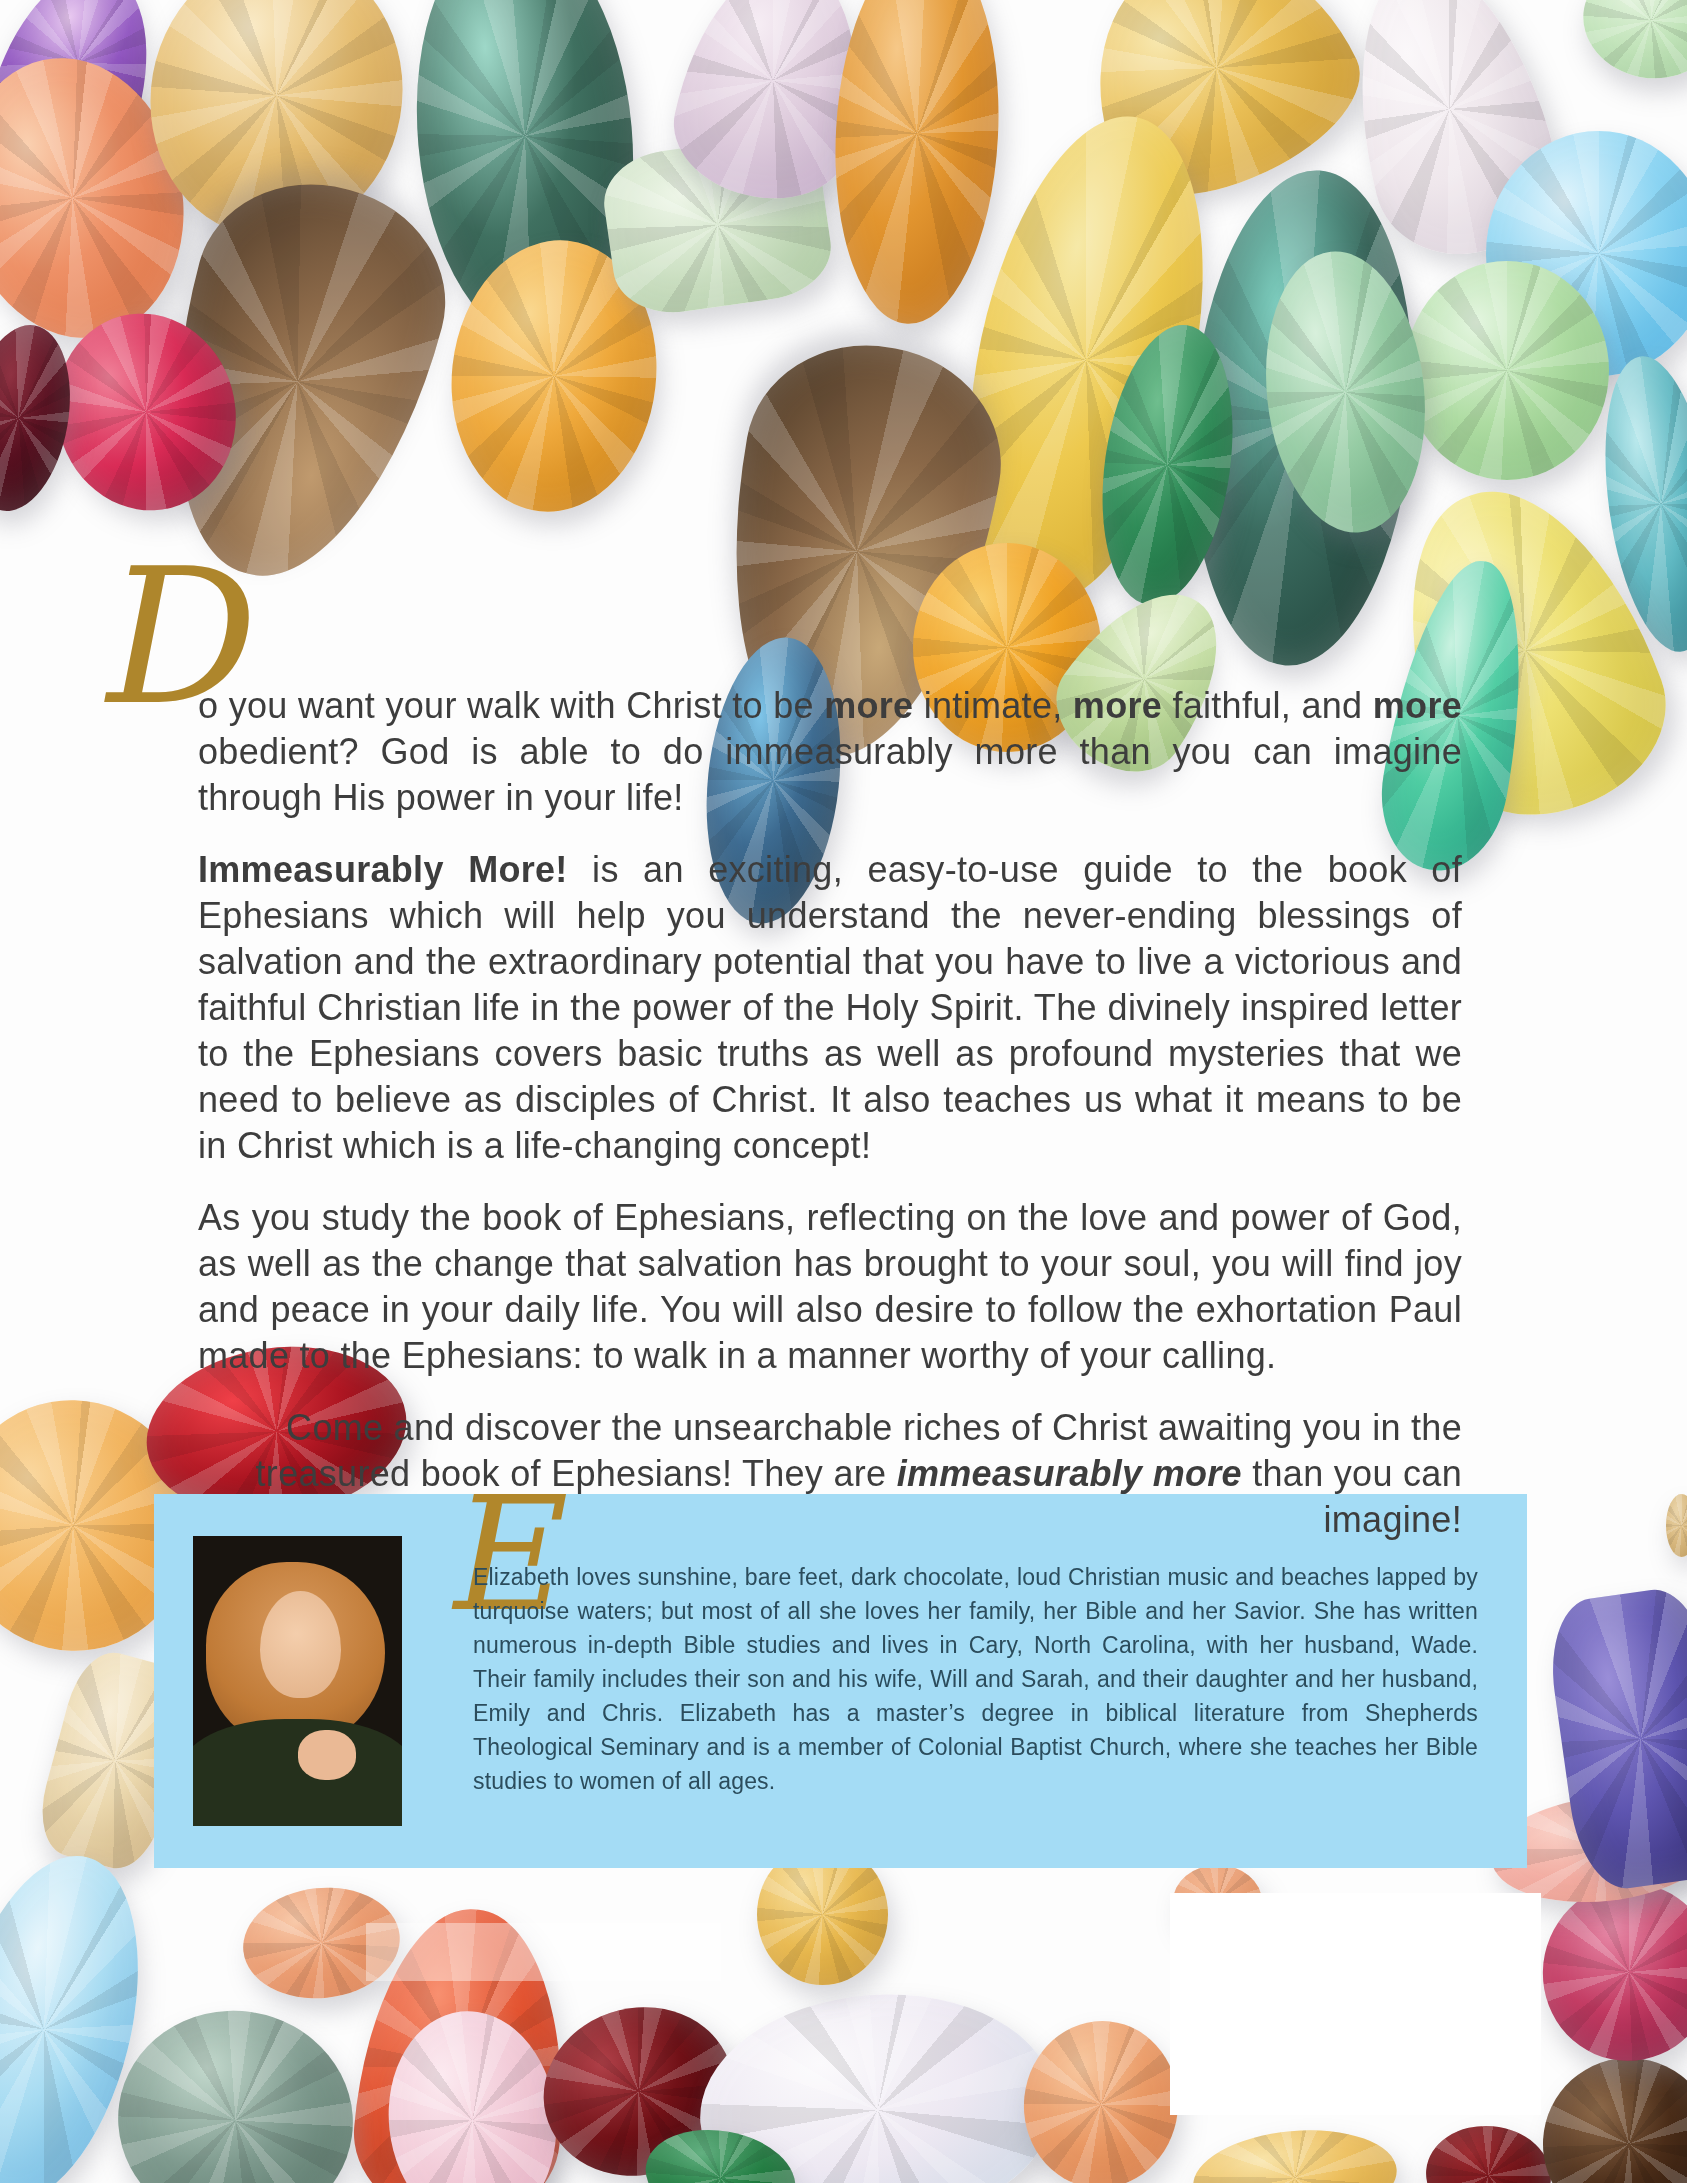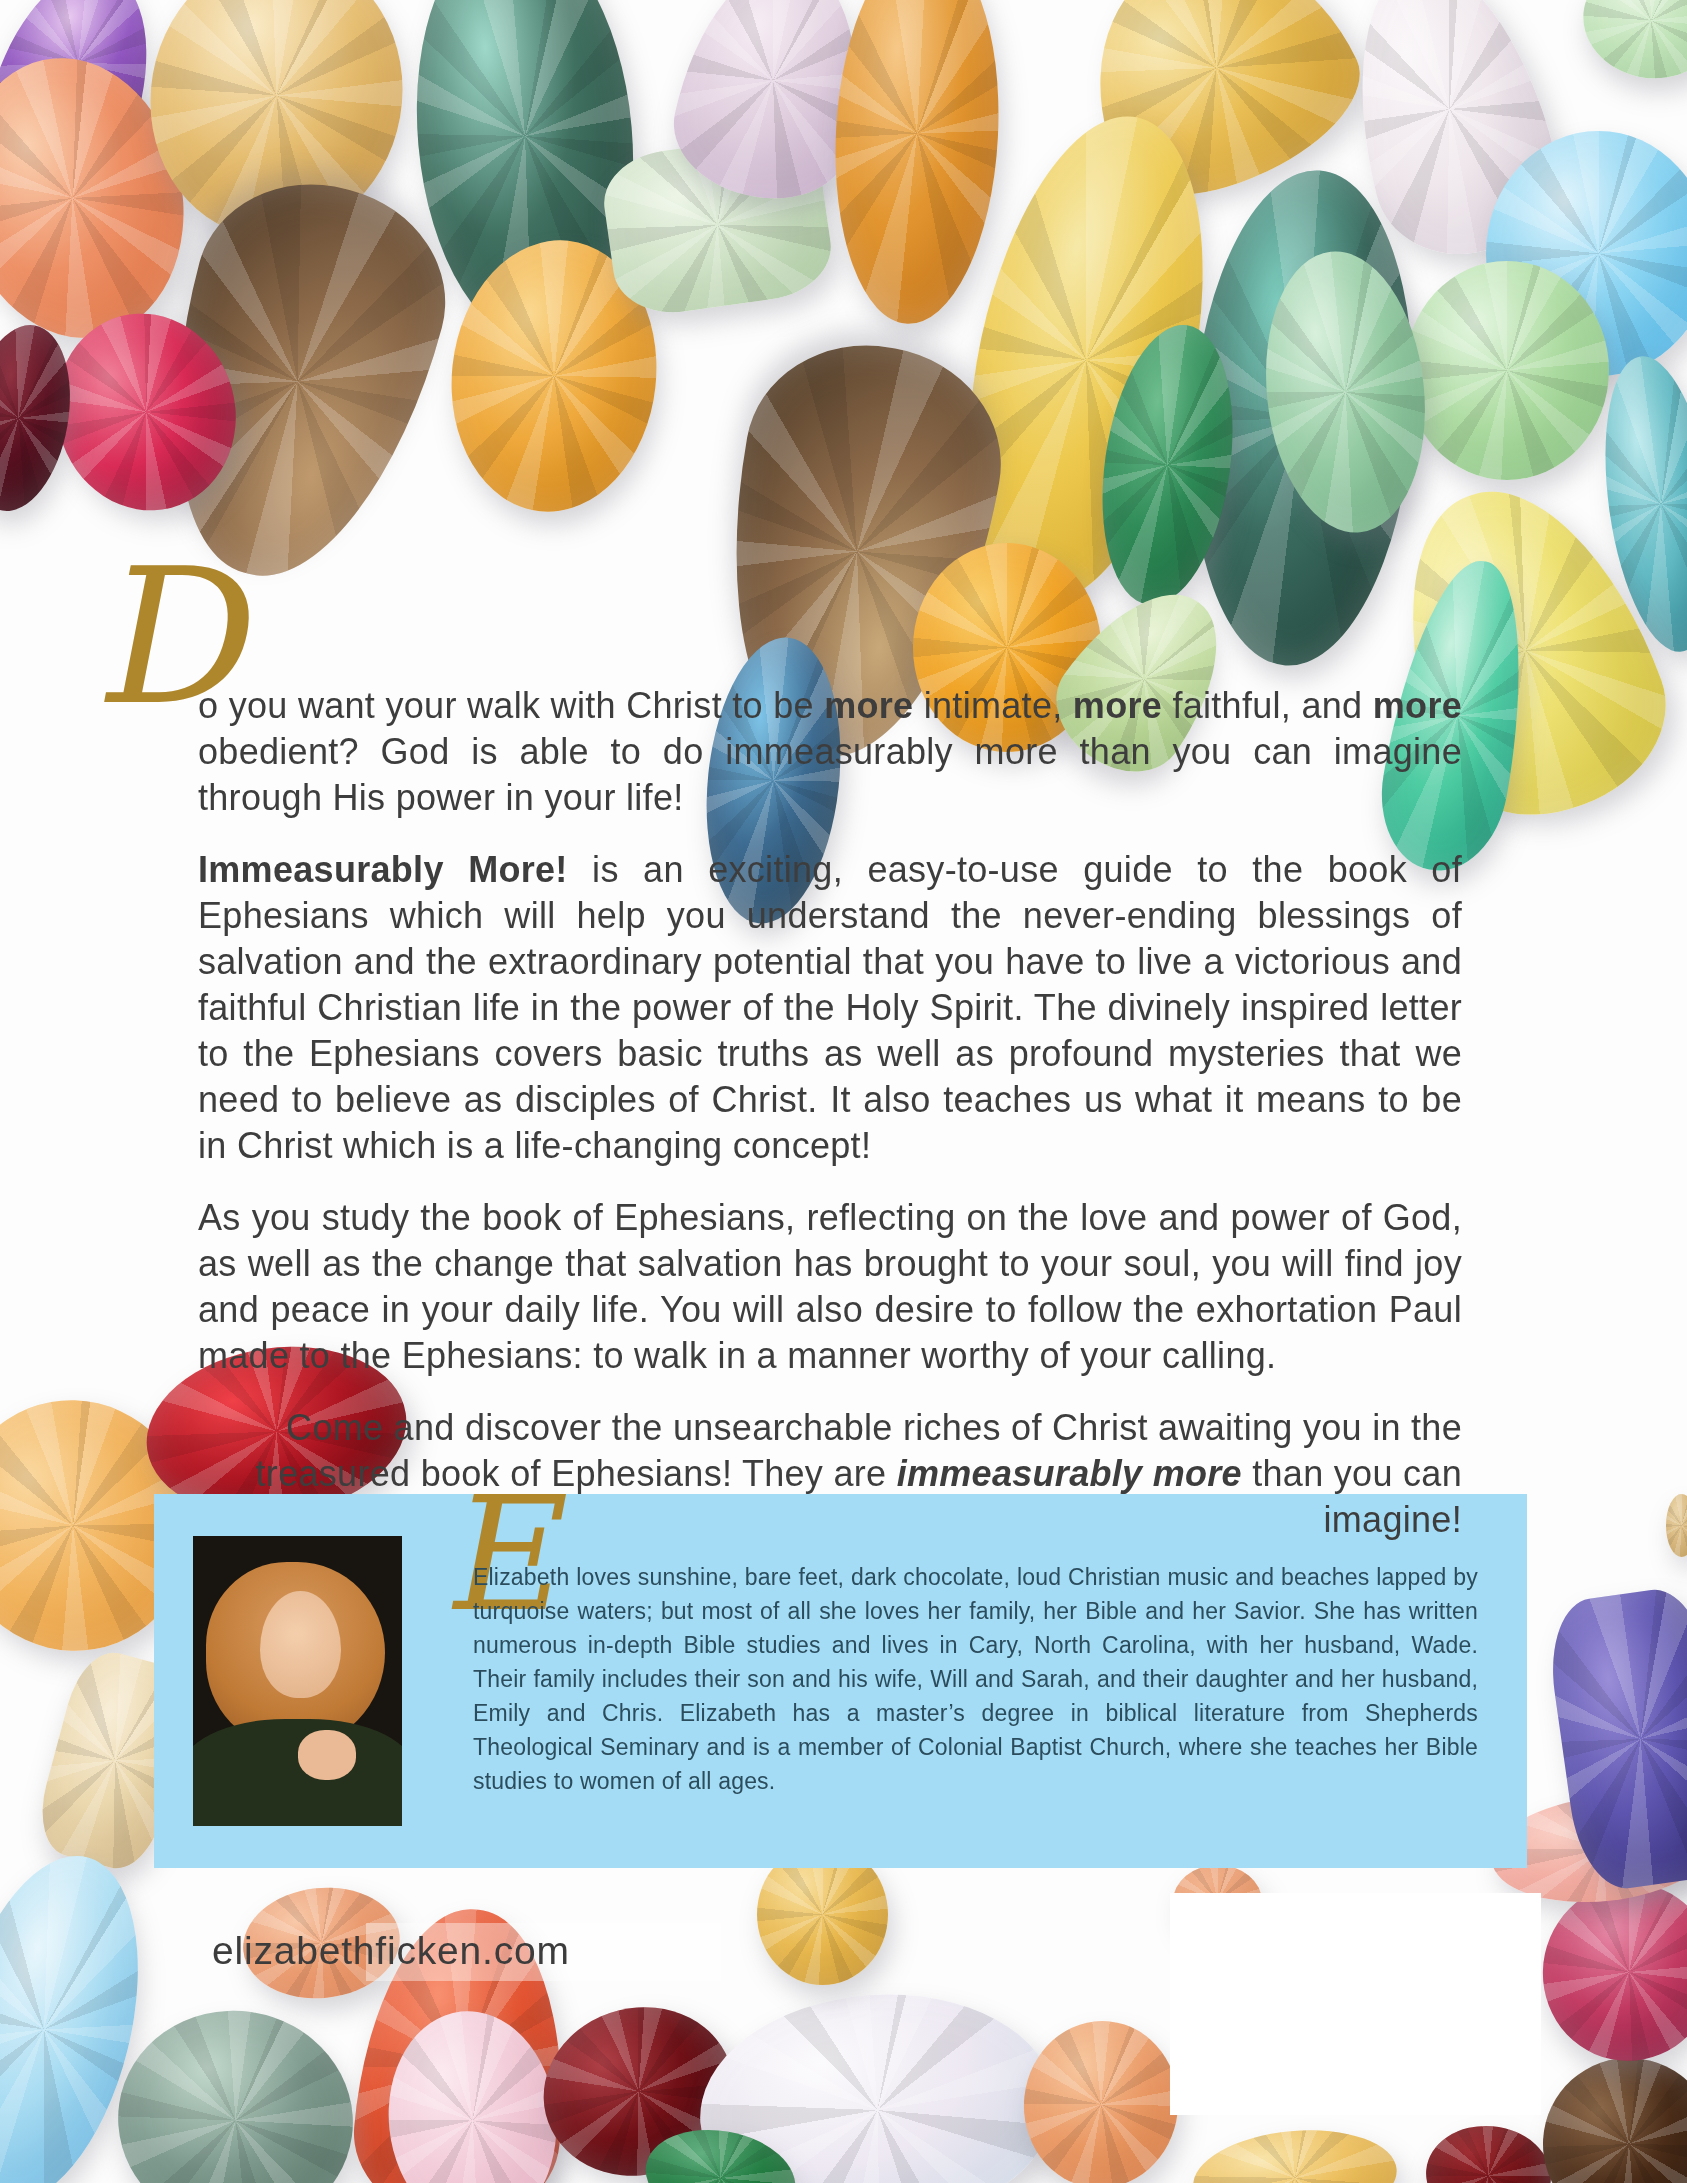--- a/index.html
+++ b/index.html
@@ -247,18 +247,17 @@
       <div class="ap-hair"></div>
       <div class="ap-face"></div>
       <div class="ap-jacket"></div>
       <div class="ap-hands"></div>
     </div>
     <span class="dropcap-e">E</span>
     <p class="bio-text">Elizabeth loves sunshine, bare feet, dark chocolate, loud Christian music and beaches lapped by turquoise waters; but most of all she loves her family, her Bible and her Savior. She has written numerous in-depth Bible studies and lives in Cary, North Carolina, with her husband, Wade. Their family includes their son and his wife, Will and Sarah, and their daughter and her husband, Emily and Chris. Elizabeth has a master’s degree in biblical literature from Shepherds Theological Seminary and is a member of Colonial Baptist Church, where she teaches her Bible studies to women of all ages.</p>
   </div>
 
   <div class="url-band"></div>
-  <div class="website">elizabethficken.com</div>
 
   <div class="barcode-box"></div>
 
 </div>
 
 
 </body></html>

